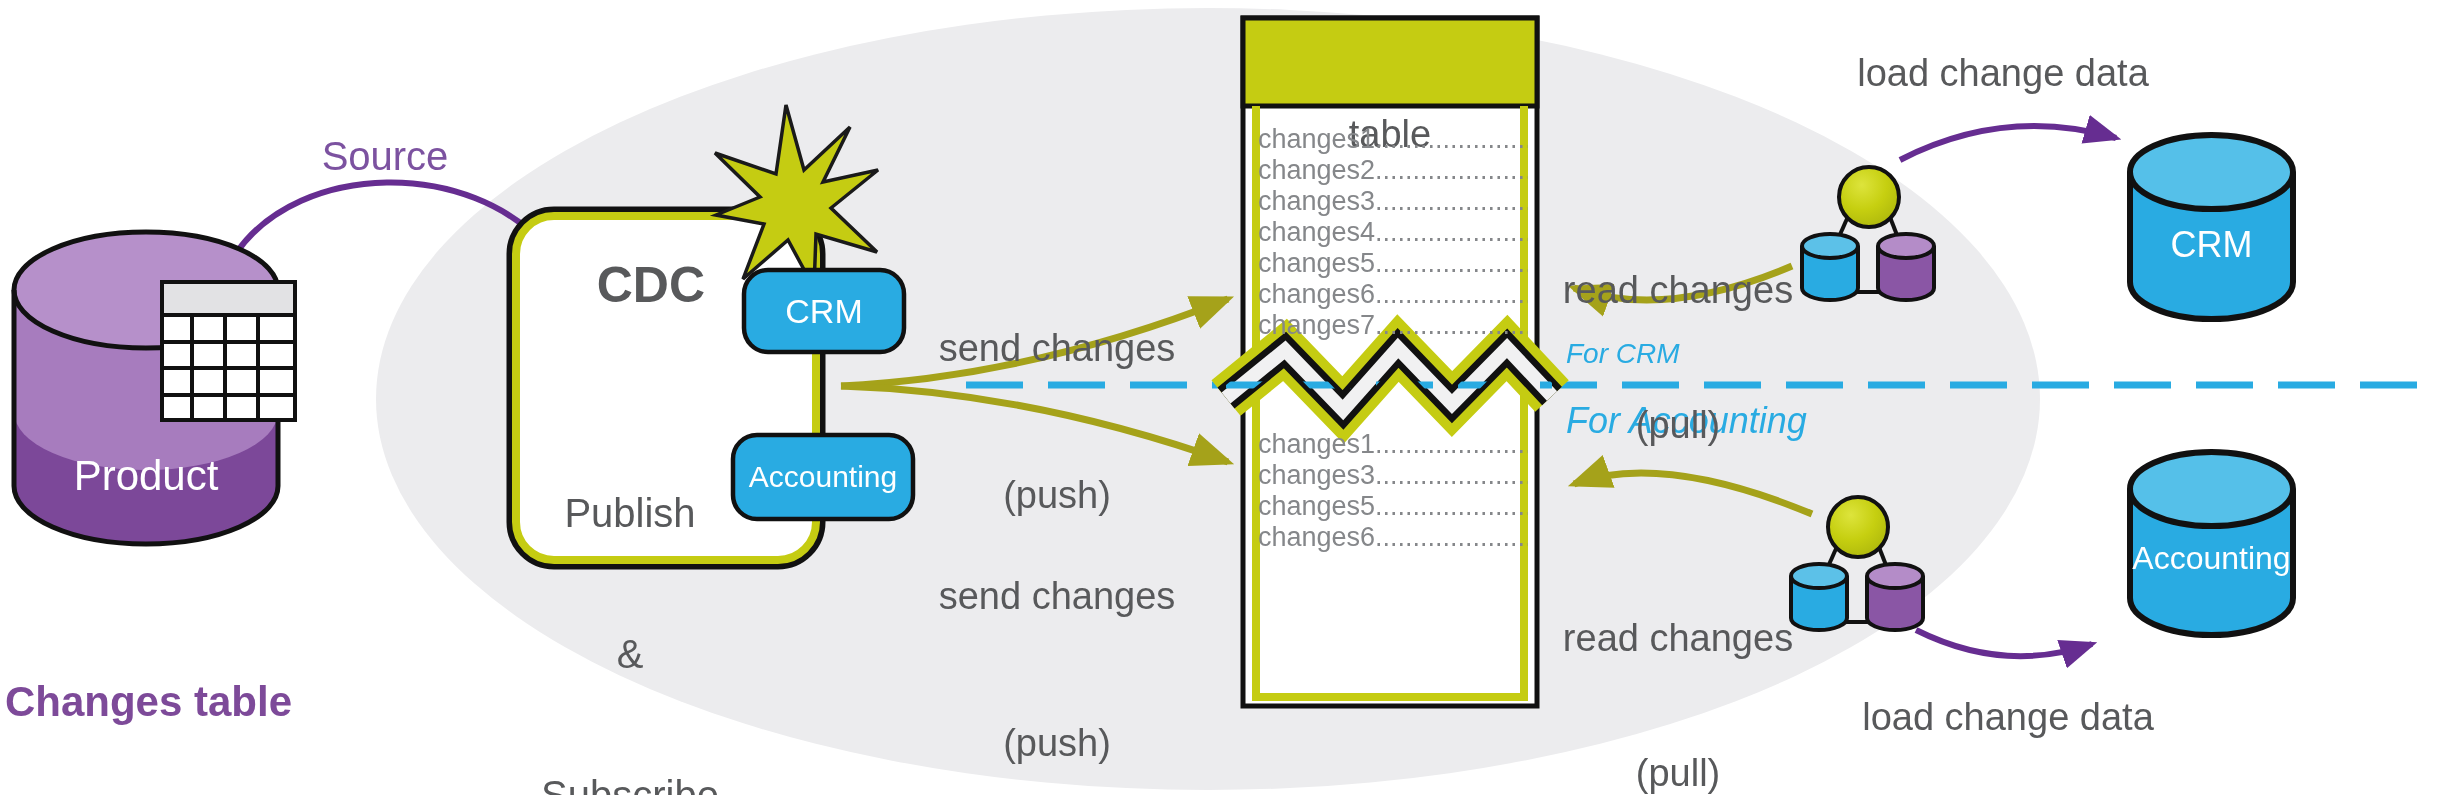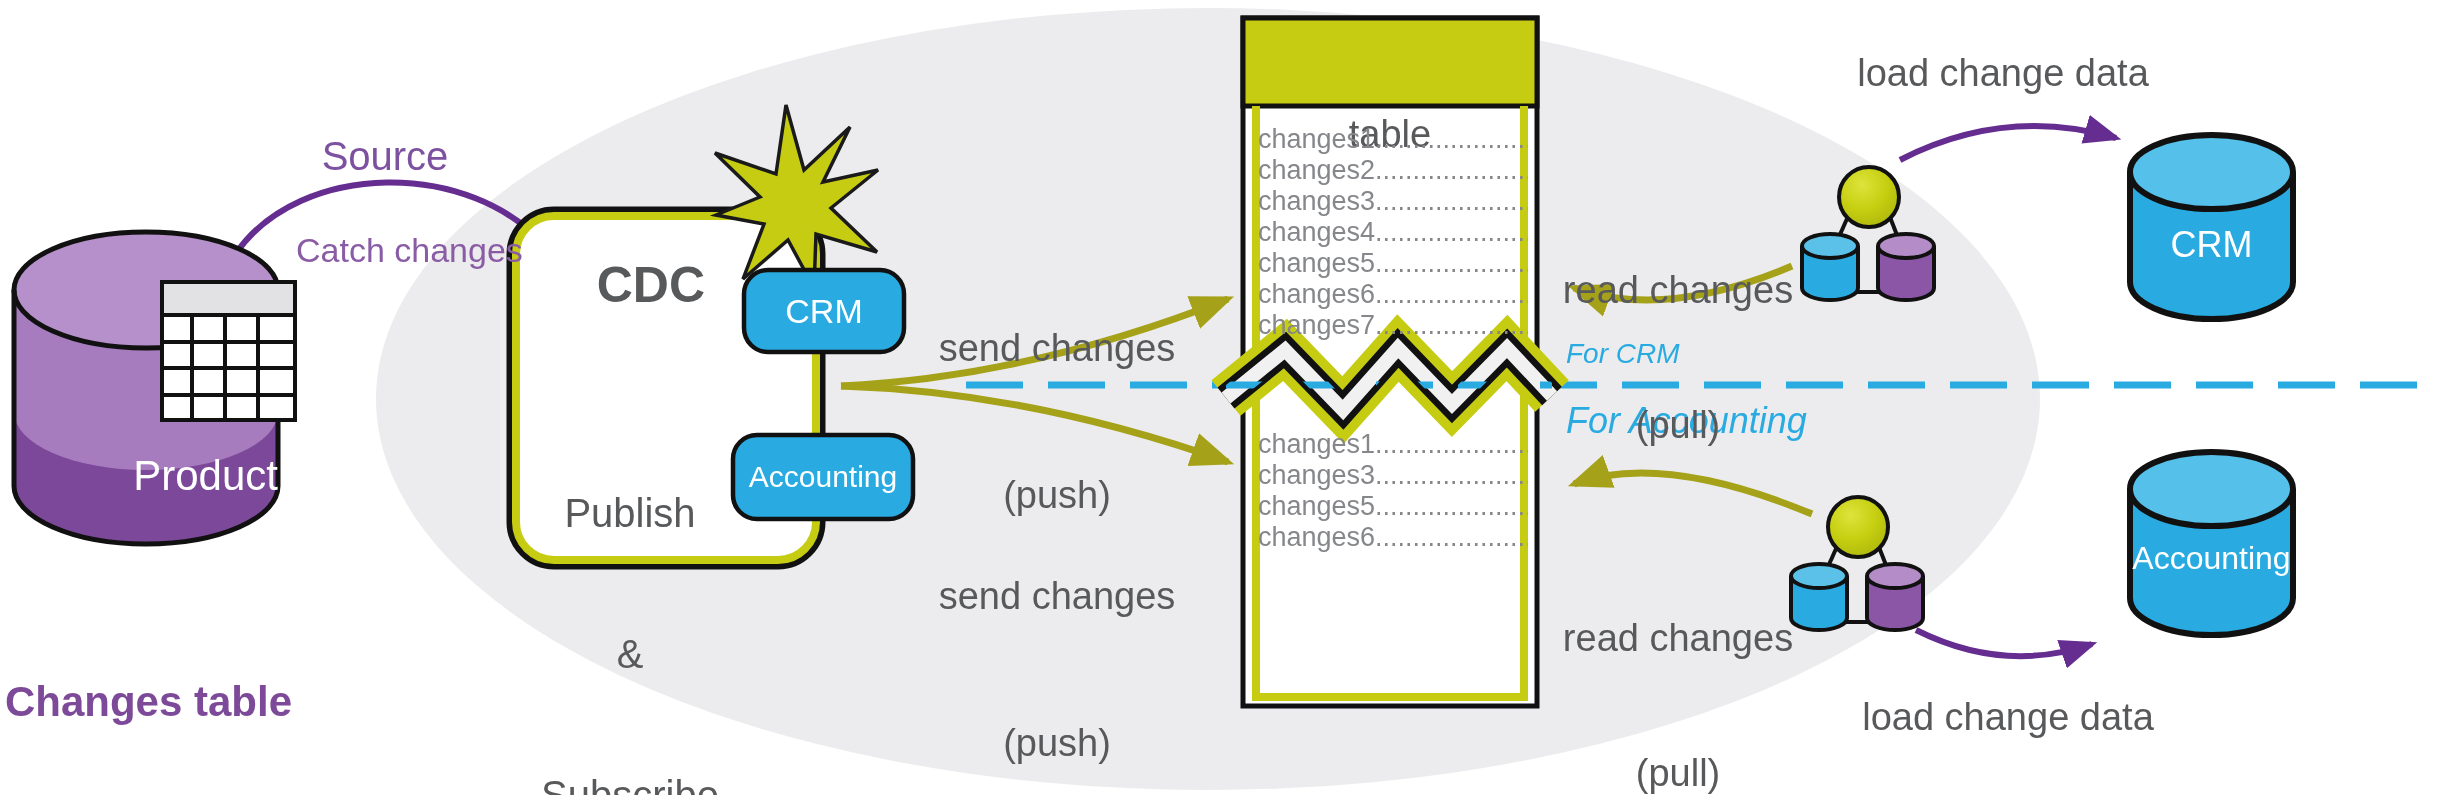--- a/index.html
+++ b/index.html
@@ -138,23 +138,22 @@
     </g>
 
     <g stroke="#111" stroke-width="6">
       <path d="M2130,489 L2130,598 A81.5,37 0 0 0 2293,598 L2293,489" fill="#29abe2"></path>
       <ellipse cx="2211.5" cy="489" rx="81.5" ry="37" fill="#55c0e9"></ellipse>
     </g>
   </svg>
 
   <div class="label c" style="left:300px;top:134px;width:170px;font-size:40px;color:var(--purple-mid);">Source</div>
 
-  <div class="label" style="left:296px;top:231px;font-size:34px;color:var(--purple-light);">Catch changes</div>
-
-  <div class="label c" style="left:14px;top:452px;width:264px;font-size:42px;color:#ffffff;text-align:right;">Product</div>
+
+  <div class="label c" style="left:14px;top:452px;width:264px;font-size:42px;color:#ffffff;">Product</div>
 
   <div class="label c bold" style="left:0px;top:572px;width:292px;font-size:42px;line-height:52px;color:var(--purple-bold);">
     <span class="line">Changes table</span>
     
   </div>
 
   <div class="label c bold" style="left:545px;top:256px;width:160px;font-size:50px;">CDC</div>
 
   <div class="label c" style="left:500px;top:396px;width:260px;font-size:40px;line-height:47px;">
     <span class="line">Publish</span>

